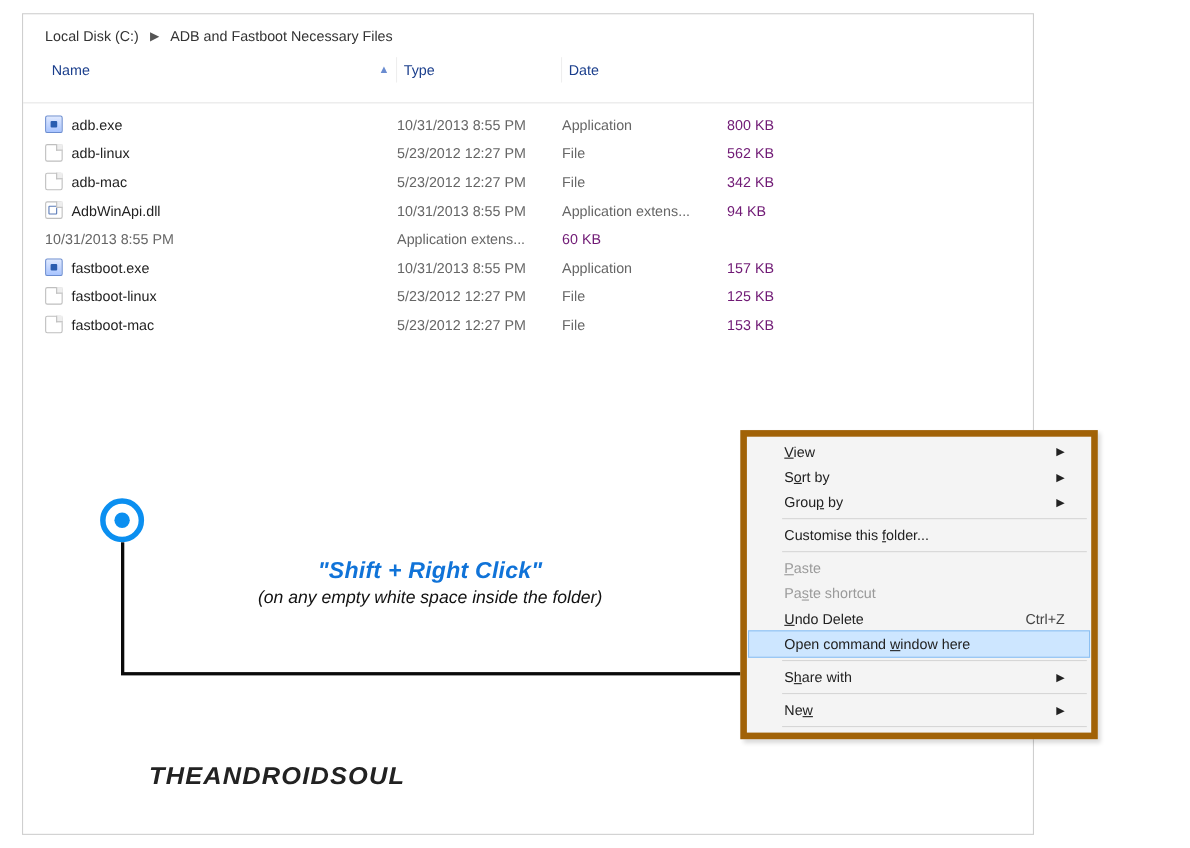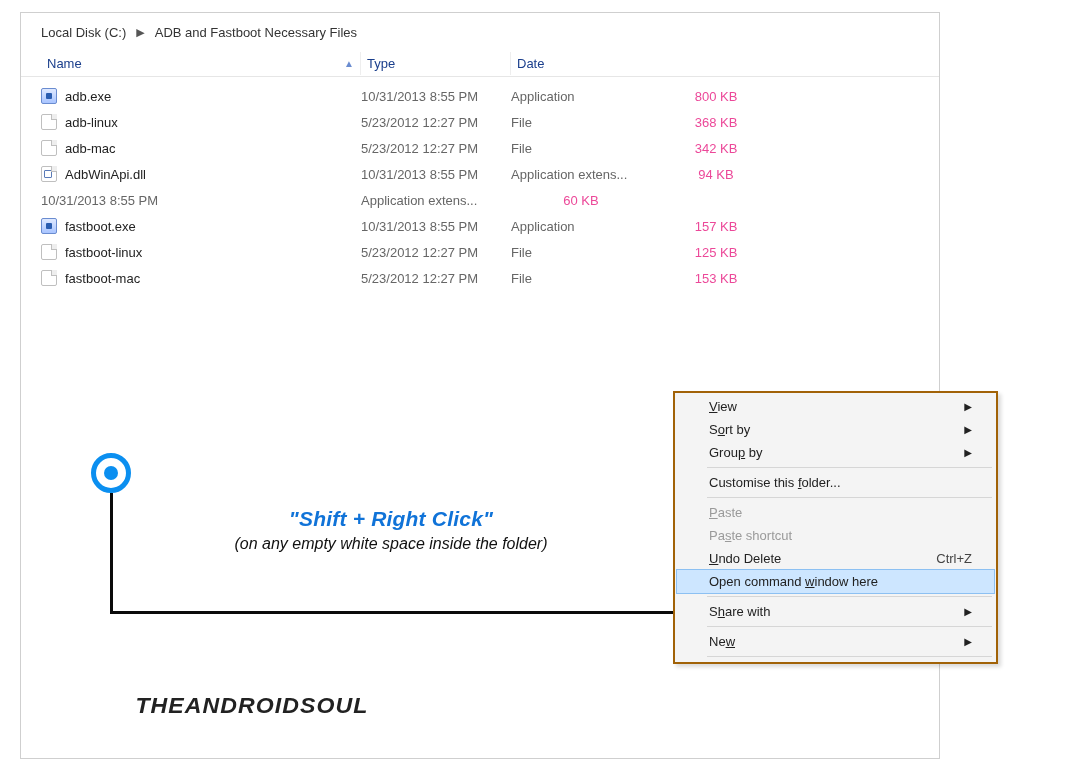--- a/index.html
+++ b/index.html
@@ -27,21 +27,21 @@
   padding: 12px 20px 8px 20px;
   color: #333;
 }
 .breadcrumb .sep {
   font-size: 11px;
   color: #555;
 }
 .columns {
   display: grid;
   grid-template-columns: 320px 150px 150px 120px;
-  padding: 4px 20px 1px 20px;
+  padding: 4px 20px 18px 20px;
   border-bottom: 1px solid #e6e6e6;
   color: #1a3e8c;
 }
 .columns .col {
   display: flex;
   align-items: center;
   gap: 8px;
   padding: 4px 6px;
   border-right: 1px solid #eee;
 }
@@ -55,21 +55,21 @@
   padding: 6px 20px;
 }
 .row {
   display: grid;
   grid-template-columns: 320px 150px 150px 120px;
   align-items: center;
   height: 26px;
 }
 .cell-name { display: flex; align-items: center; gap: 8px; }
 .cell-type, .cell-date { color: #666; }
-.cell-size { color: #ec4899; text-align: center; padding-right: 10px; }
+.cell-size { color: #701a75; text-align: left; padding-right: 10px; }
 .icon {
   width: 16px; height: 16px; flex: 0 0 16px;
   display: inline-flex; align-items: center; justify-content: center;
 }
 
 .icon.exe {
   background: linear-gradient(#dfe9ff,#a8c4ff);
   border: 1px solid #6a8cd0;
   border-radius: 2px;
 }
@@ -154,21 +154,21 @@
   text-transform: uppercase;
   transform: scaleX(1.05);
 }
 
 
 .ctxmenu {
   position: absolute;
   left: 652px; top: 378px;
   width: 325px;
   background: #f4f4f4;
-  border: 2px solid #a16207;
+  border: 6px solid #a16207;
   box-shadow: 3px 3px 4px rgba(0,0,0,.15);
   padding: 2px;
 }
 .ctx-item {
   display: flex;
   align-items: center;
   padding: 3px 22px 3px 32px;
   height: 23px;
   color: #222;
   position: relative;
@@ -223,21 +223,21 @@
         <div class="cell-type">Application</div>
         <div class="cell-size">800 KB</div>
       </div>
       <div class="row">
         <div class="cell-name">
           <span class="icon file"></span>
           <span>adb-linux</span>
         </div>
         <div class="cell-date">5/23/2012 12:27 PM</div>
         <div class="cell-type">File</div>
-        <div class="cell-size">368 KB</div>
+        <div class="cell-size">562 KB</div>
       </div>
       <div class="row">
         <div class="cell-name">
           <span class="icon file"></span>
           <span>adb-mac</span>
         </div>
         <div class="cell-date">5/23/2012 12:27 PM</div>
         <div class="cell-type">File</div>
         <div class="cell-size">342 KB</div>
       </div>

